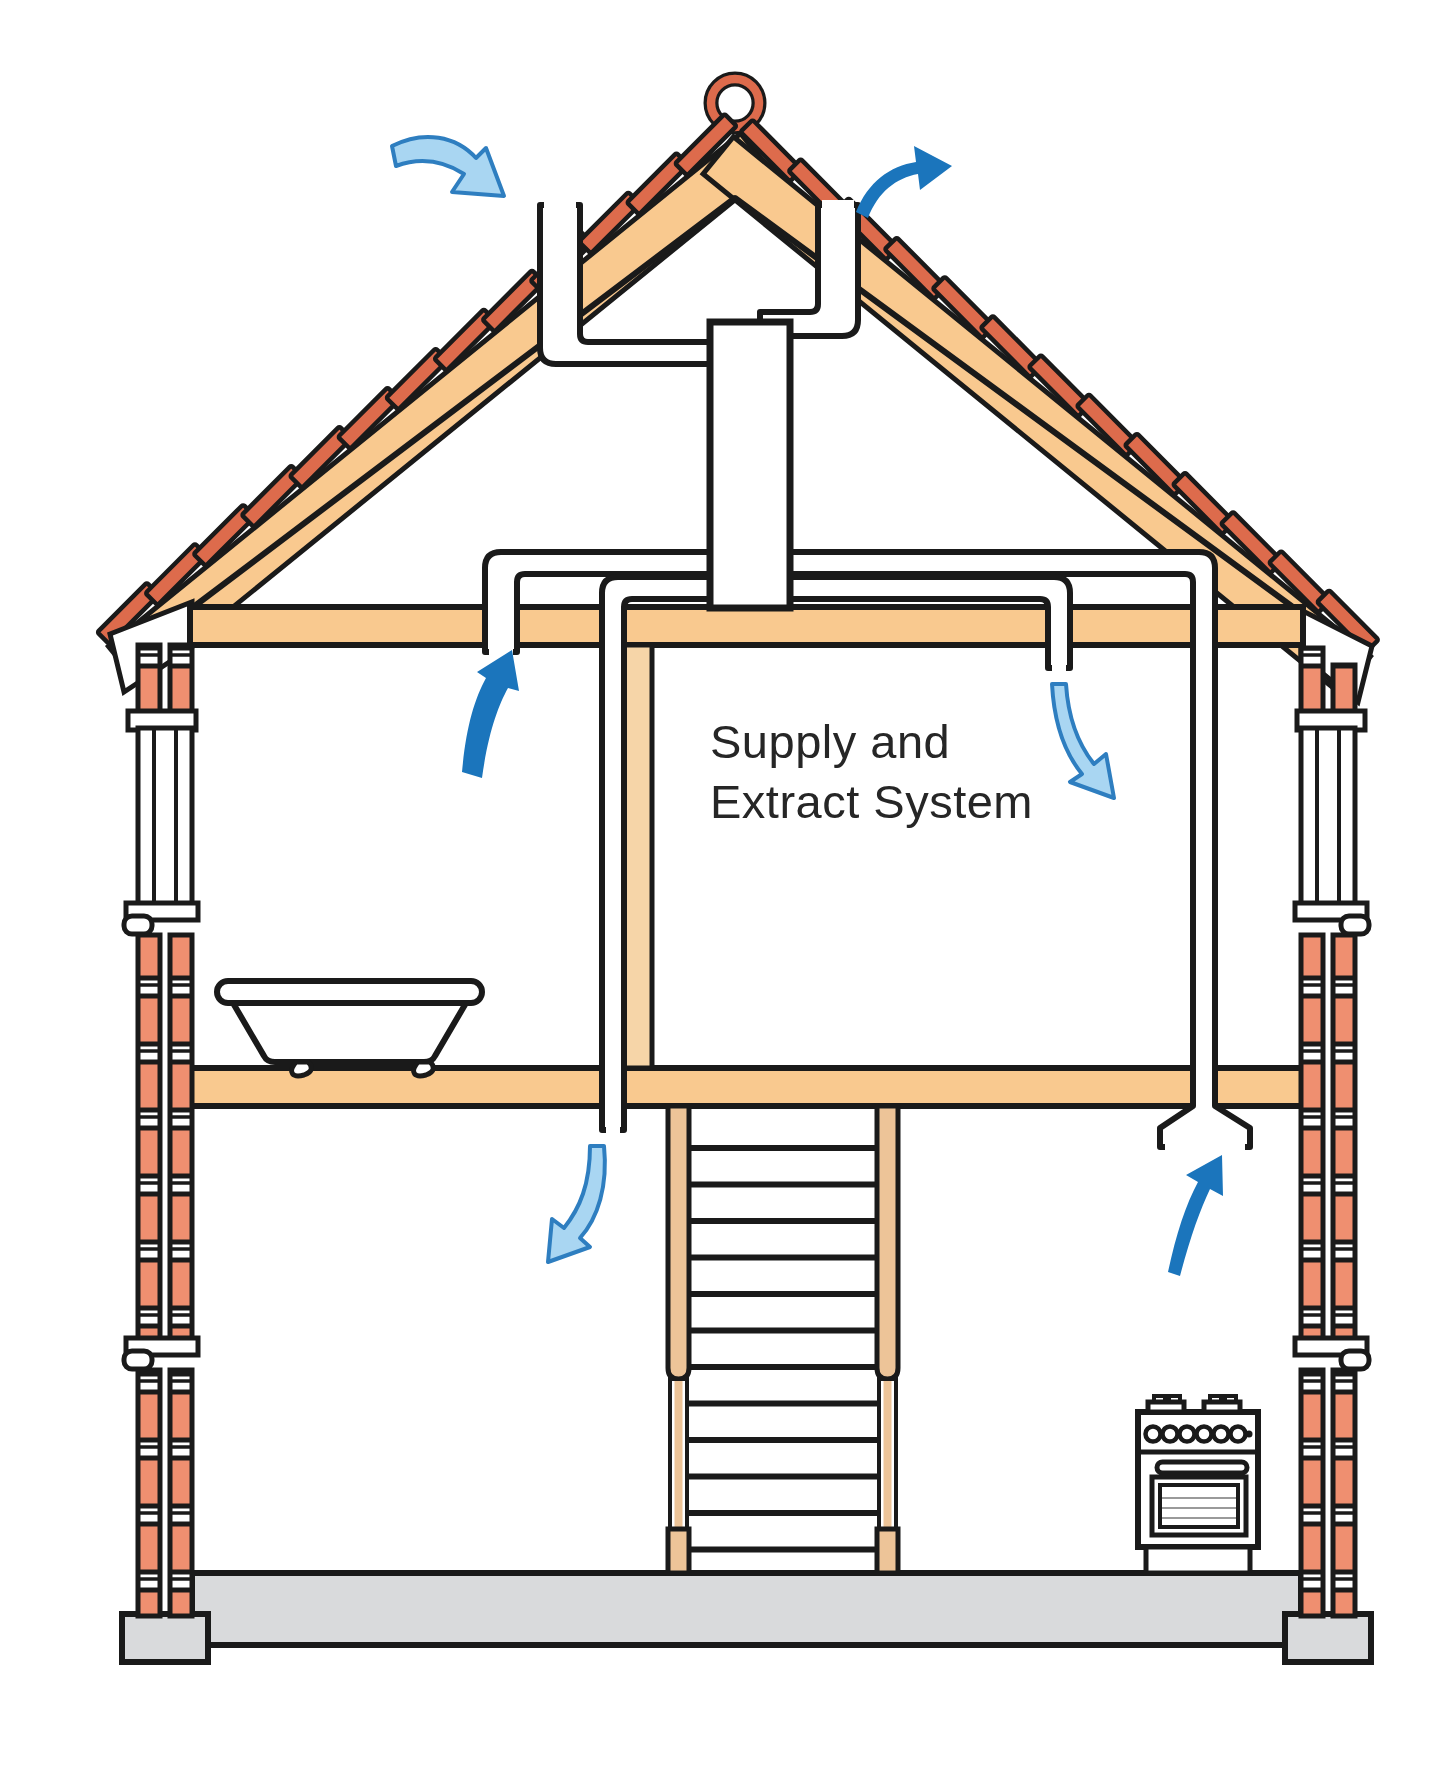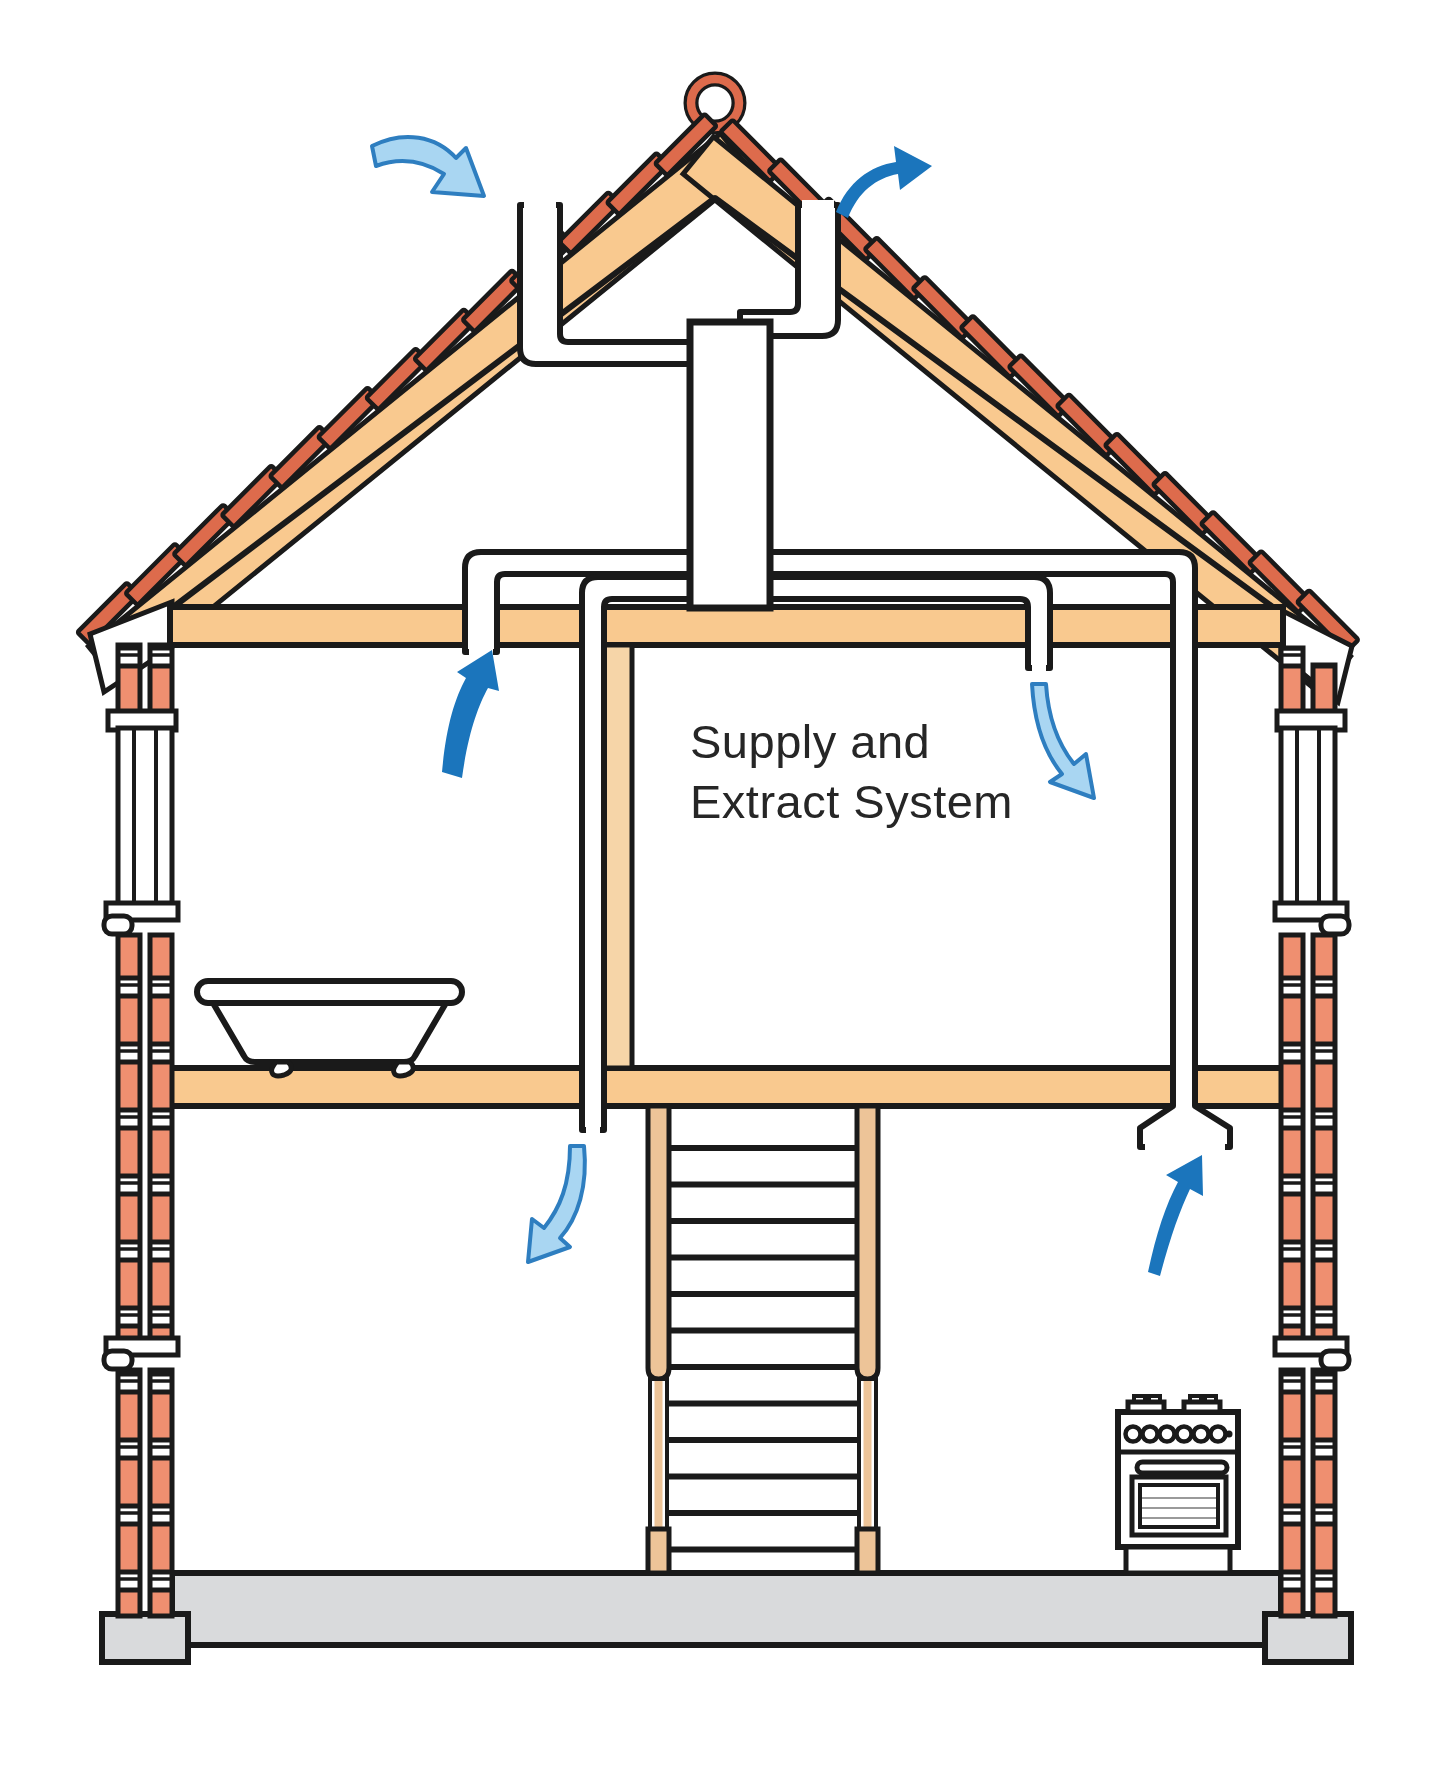--- a/index.html
+++ b/index.html
@@ -1,16 +1,16 @@
 <!DOCTYPE html>
 <html><head>
 <meta charset="utf-8">
 <style>
   html,body{margin:0;padding:0;background:#ffffff;}
-  .stage{width:1289px;height:1772px;position:relative;background:#fff;font-family:"Liberation Sans",sans-serif;}
+  .stage{width:1289px;height:1772px;position:relative;background:#fff;font-family:"Liberation Sans",sans-serif;margin-left:20px;}
   svg{display:block;}
   text.caption{font-family:"Liberation Sans",sans-serif;font-size:47px;fill:#262626;letter-spacing:.5px;}
 </style>
 </head>
 <body>
 
 <div class="stage">
 <svg width="1453" height="1772" viewBox="0 0 1453 1772">
   <defs>
     <pattern id="brickP" width="24" height="66" patternUnits="userSpaceOnUse">

